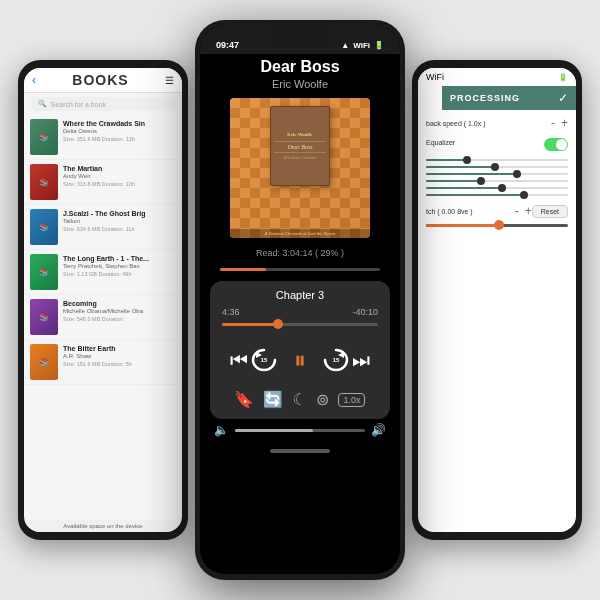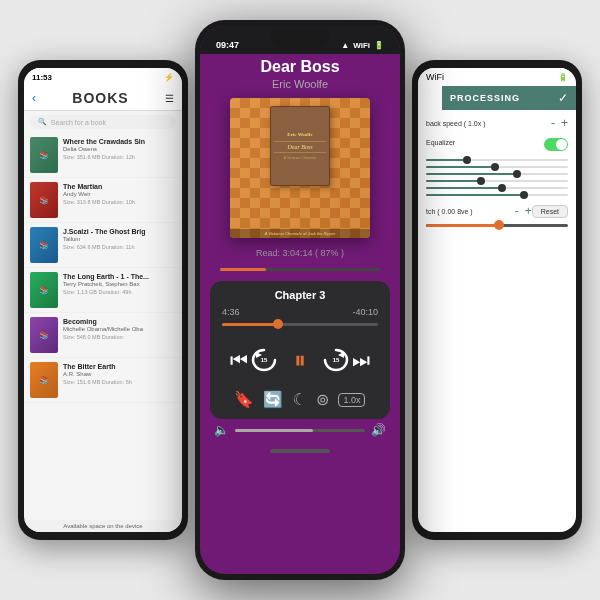--- a/index.html
+++ b/index.html
@@ -285,21 +285,21 @@
       background: #1a1a1a;
       border-radius: 0 0 12px 12px;
       z-index: 10;
     }
     .phone-center-screen {
       position: absolute;
       top: 6px;
       left: 5px;
       right: 5px;
       bottom: 6px;
-      background: #701a75;
+      background: #000000;
       border-radius: 25px;
       overflow: hidden;
     }
     .center-status {
       height: 28px;
       background: #1c1c1e;
       display: flex;
       align-items: flex-end;
       justify-content: space-between;
       padding: 0 16px 4px;
@@ -410,21 +410,21 @@
     }
     .chapter-panel {
       background: #2c2c2e;
       margin: 0 10px;
       border-radius: 12px;
       padding: 8px 12px;
     }
     .chapter-title {
       text-align: center;
       font-size: 11px;
-      font-weight: 700;
+      font-weight: 400;
       color: #fff;
       margin-bottom: 6px;
     }
     .chapter-time-row {
       display: flex;
       justify-content: space-between;
       font-size: 9px;
       color: #aaa;
       margin-bottom: 6px;
     }
@@ -546,24 +546,20 @@
     .bc5 { background: linear-gradient(135deg, #8e44ad, #5c2a7a); }
     .bc6 { background: linear-gradient(135deg, #e67e22, #b8601a); }
   </style>
 </head>
 <body>
 
 <div class="scene">
 
   <div class="phone-left">
     <div class="phone-left-screen">
-      <div class="left-status-bar">
-        <span>11:53</span>
-        <span>⚡</span>
-      </div>
       <div class="left-header">
         <span style="font-size:12px;color:#007aff;">‹</span>
         <span class="left-header-title">BOOKS</span>
         <span style="font-size:10px;color:#333;">☰</span>
       </div>
       <div class="left-search">
         <span>🔍</span>
         <span style="font-size:7px;color:#aaa;">Search for a book</span>
       </div>
 
@@ -743,21 +739,21 @@
             <div style="font-size:6px;color:#f0d890;text-align:center;font-style:italic;font-family:serif;">Dear Boss</div>
             <div style="width:90%;height:1px;background:#a0844a;margin:2px 0;"></div>
             <div style="font-size:3.5px;color:#c0a060;text-align:center;padding:1px 2px;line-height:1.4;">A Victorian Chronicle</div>
           </div>
           <div style="position:absolute;bottom:0;left:0;right:0;background:rgba(0,0,0,0.3);padding:2px 4px;">
             <div style="font-size:4px;color:#f0d070;text-align:center;font-style:italic;">A Victorian Chronicle of Jack the Ripper</div>
           </div>
         </div>
       </div>
 
-      <div class="progress-info">Read: 3:04:14 ( 87% )</div>
+      <div class="progress-info">Read: 3:04:14 ( 29% )</div>
 
       <div class="progress-bar-container">
         <div class="progress-bar-track">
           <div class="progress-bar-fill"></div>
         </div>
       </div>
 
       <div class="chapter-panel">
         <div class="chapter-title">Chapter 3</div>
         <div class="chapter-time-row">

